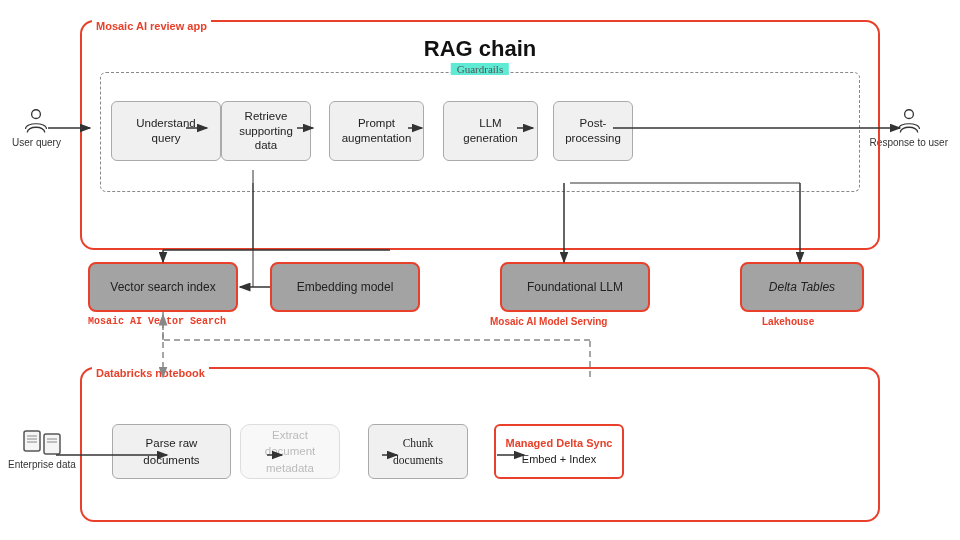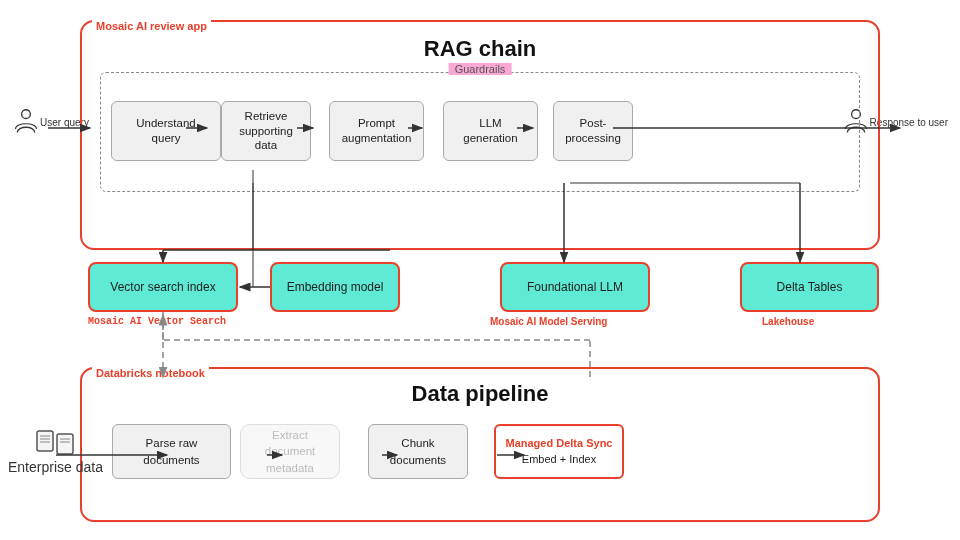--- a/index.html
+++ b/index.html
@@ -61,24 +61,25 @@
       height: 120px;
       border: 1.5px dashed #888;
       border-radius: 6px;
     }
 
     .guardrails-label {
       position: absolute;
       top: -10px;
       left: 50%;
       transform: translateX(-50%);
-      background: #f9a8d4;
+      background: #5eead4;
       font-size: 11px;
       color: #555;
       padding: 0 6px;
+      font-family: Liberation Serif, serif;
     }
 
     
     .step-box {
       position: absolute;
       background: #f0f0f0;
       border: 1.5px solid #aaa;
       border-radius: 6px;
       display: flex;
       align-items: center;
@@ -93,21 +94,21 @@
     .rag-step1 { width: 110px; height: 60px; top: 28px; left: 10px; }
     .rag-step2 { width: 90px; height: 60px; top: 28px; left: 120px; }
     .rag-step3 { width: 95px; height: 60px; top: 28px; left: 228px; }
     .rag-step4 { width: 95px; height: 60px; top: 28px; left: 342px; }
     .rag-step5 { width: 80px; height: 60px; top: 28px; left: 452px; }
 
     .mid-box {
       position: absolute;
       border: 2px solid #e8402a;
       border-radius: 8px;
-      background: #5eead4;
+      background: #a3a3a3;
       display: flex;
       align-items: center;
       justify-content: center;
       font-size: 12px;
       text-align: center;
       color: #222;
     }
 
     .mid-label {
       position: absolute;
@@ -188,21 +189,21 @@
       left: 0;
       width: 960px;
       height: 540px;
       pointer-events: none;
     }
 
     
     .person-icon {
       position: absolute;
       display: flex;
-      flex-direction: row;
+      flex-direction: column;
       align-items: center;
       font-size: 10px;
       color: #333;
     }
 
     .enterprise-icon {
       position: absolute;
       display: flex;
       flex-direction: column;
       align-items: center;
@@ -274,47 +275,46 @@
         <span>Post-<br>processing</span>
       </div>
     </div>
   </div>
 
   <div class="mid-box" style="left:88px; top:262px; width:150px; height:50px;">
     <span>Vector search index</span>
   </div>
   <span class="mid-label" style="left:88px; top:316px;font-family:Liberation Mono, monospace;">Mosaic AI Vector Search</span>
 
-  <div class="mid-box" style="left:270px; top:262px; width:130px; height:50px;">
+  <div class="mid-box" style="left:270px; top:262px; width:150px; height:50px;">
     <span>Embedding model</span>
   </div>
 
   <div class="mid-box" style="left:500px; top:262px; width:150px; height:50px;">
     <span>Foundational LLM</span>
   </div>
   <span class="mid-label" style="left:490px; top:316px;">Mosaic AI Model Serving</span>
 
-  <div class="mid-box" style="left:740px; top:262px; width:139px; height:50px;">
+  <div class="mid-box" style="left:740px; top:262px; width:124px; height:50px;font-style:italic;">
     <span>Delta Tables</span>
   </div>
   <span class="mid-label" style="left:762px; top:316px;">Lakehouse</span>
 
   <div class="dp-outer">
     <span class="dp-label">Databricks notebook</span>
-    <span class="dp-title">Data pipeline</span>
 
     <div class="dp-step-box" style="width:119px; height:55px; top:55px; left:30px;">
       <span>Parse raw<br>documents</span>
     </div>
 
     <div class="dp-step-box grayed-box" style="width:100px; height:55px; top:55px; left:158px;">
       <span>Extract<br>document<br>metadata</span>
     </div>
 
-    <div class="dp-step-box" style="width:100px; height:55px; top:55px; left:286px;">
+    <div class="dp-step-box" style="width:100px; height:55px; top:55px; left:286px;font-family:Liberation Serif, serif;">
       <span>Chunk<br>documents</span>
     </div>
 
     <div class="dp-step-box dp-step-highlight" style="width:130px; height:55px; top:55px; left:412px;">
       <div style="text-align:center; line-height:1.4;">
         <div class="step-main">Managed Delta Sync</div>
         <div class="step-sub">Embed + Index</div>
       </div>
     </div>
   </div>
@@ -322,21 +322,21 @@
   <div class="enterprise-icon" style="left:8px; top:430px;">
     <svg width="38" height="28" viewBox="0 0 38 28" fill="none" xmlns="http://www.w3.org/2000/svg">
       <rect x="1" y="1" width="16" height="20" rx="2" stroke="#555" stroke-width="1.5" fill="#f5f5f5"></rect>
       <rect x="21" y="4" width="16" height="20" rx="2" stroke="#555" stroke-width="1.5" fill="#f5f5f5"></rect>
       <line x1="4" y1="6" x2="14" y2="6" stroke="#888" stroke-width="1"></line>
       <line x1="4" y1="9" x2="14" y2="9" stroke="#888" stroke-width="1"></line>
       <line x1="4" y1="12" x2="14" y2="12" stroke="#888" stroke-width="1"></line>
       <line x1="24" y1="9" x2="34" y2="9" stroke="#888" stroke-width="1"></line>
       <line x1="24" y1="12" x2="34" y2="12" stroke="#888" stroke-width="1"></line>
     </svg>
-    <span style="font-size:14px; color:#333; line-height:1.3;">Enterprise
+    <span style="font-size:10px; color:#333; line-height:1.3;">Enterprise
 data</span>
   </div>
 
   <svg class="arrows-svg">
     <defs>
       <marker id="arrowhead" markerWidth="8" markerHeight="6" refX="7" refY="3" orient="auto">
         <polygon points="0 0, 8 3, 0 6" fill="#333"></polygon>
       </marker>
       <marker id="arrowhead-dashed" markerWidth="8" markerHeight="6" refX="7" refY="3" orient="auto">
         <polygon points="0 0, 8 3, 0 6" fill="#888"></polygon>

